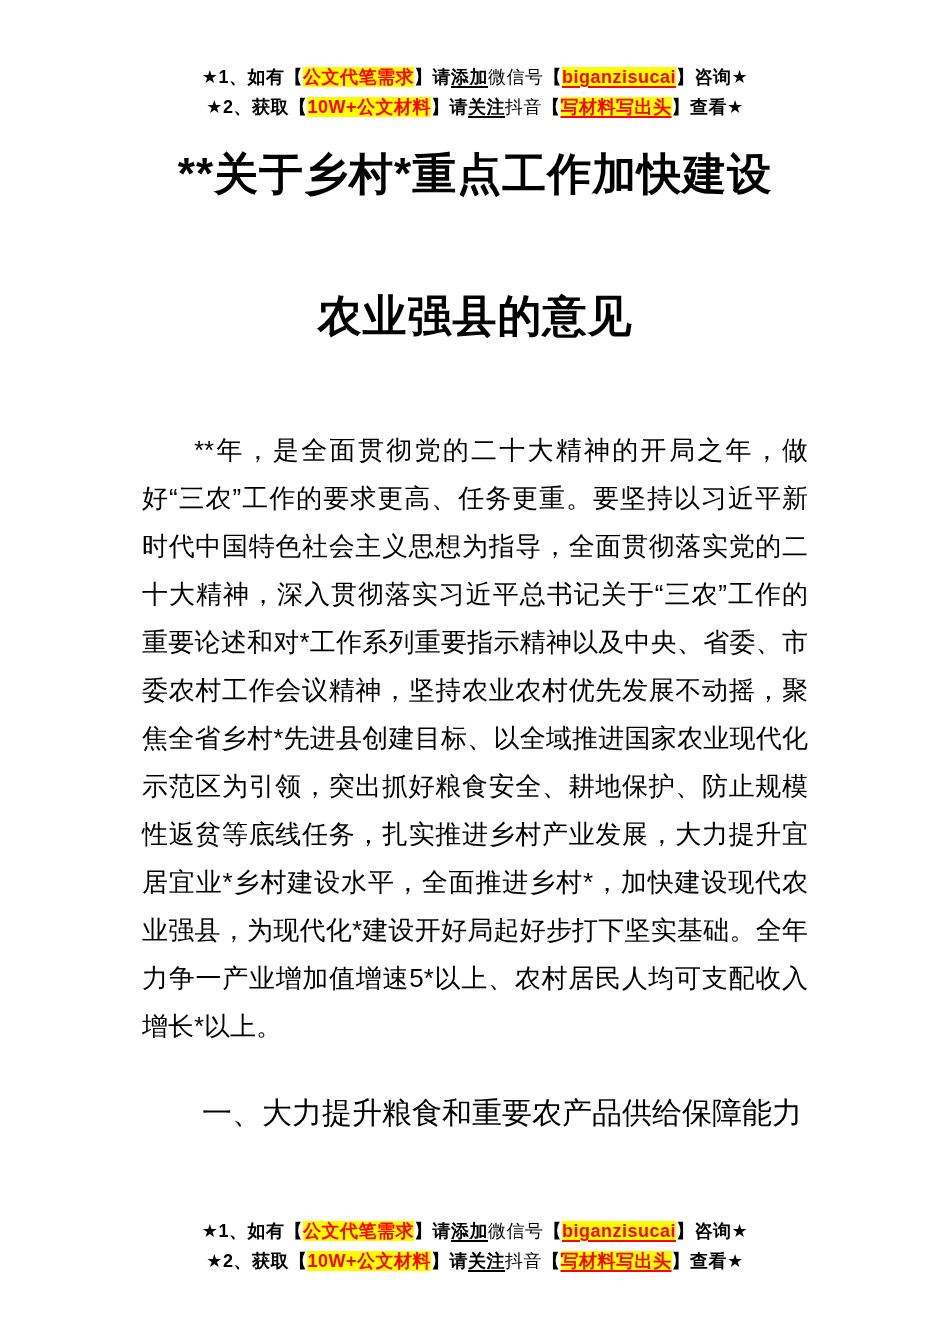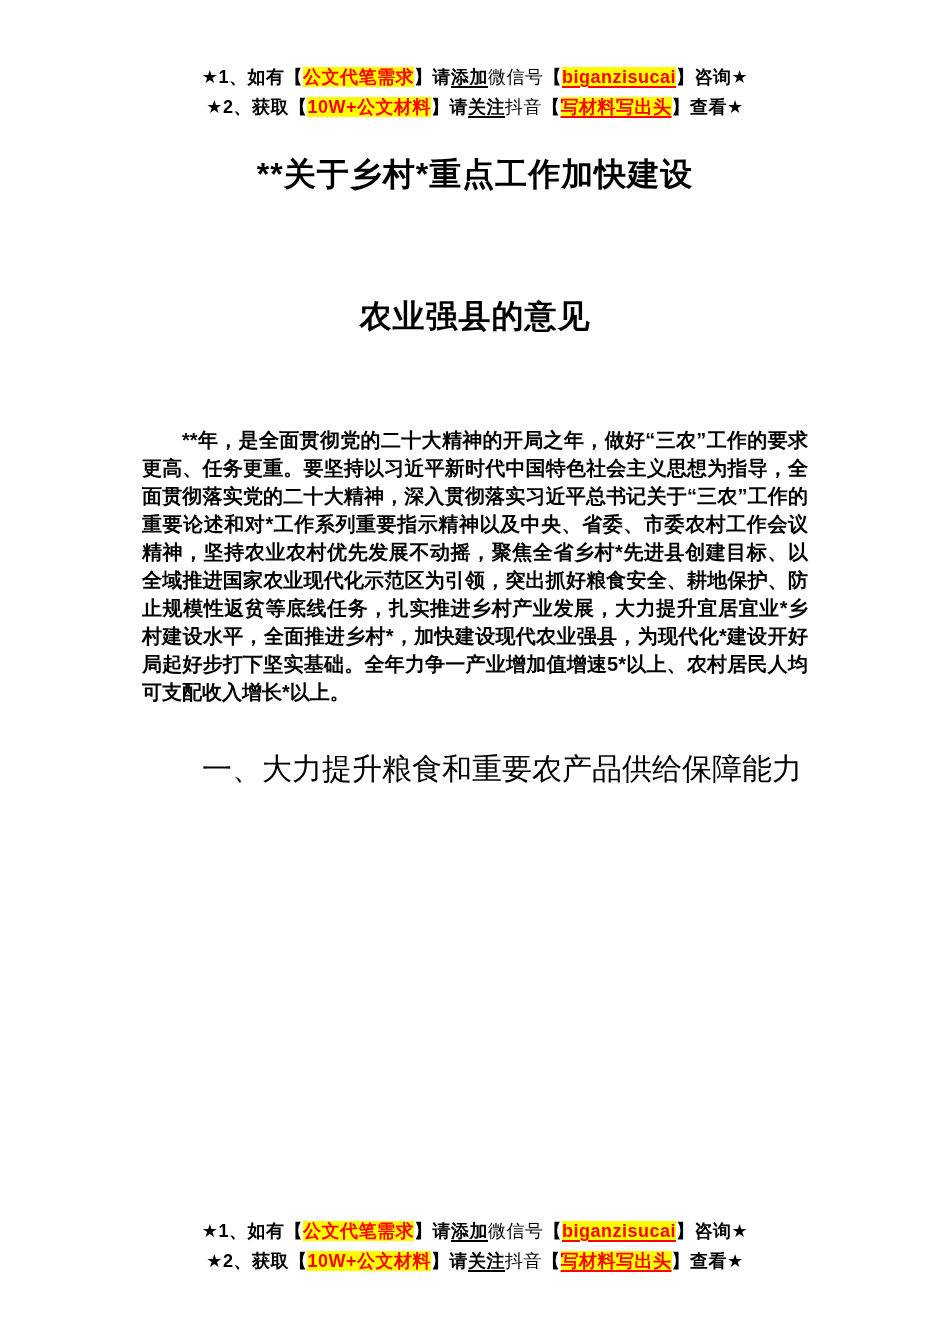--- a/index.html
+++ b/index.html
@@ -34,33 +34,33 @@
   .seg--underline {
     text-decoration: underline;
     text-decoration-thickness: 2px;
     text-underline-offset: 3px;
   }
 
   
   .doc-title {
     text-align: center;
     font-weight: 700;
-    font-size: 32px;
+    font-size: 44px;
     line-height: 48px;
     letter-spacing: 1px;
   }
   .doc-title--line1 { margin-top: 28px; }
   .doc-title--line2 { margin-top: 94px; }
 
   
   .body-text {
     margin: 86px 142px 0 142px;
-    font-size: 20px;
-    line-height: 28px;
-    font-weight: 700;
+    font-size: 26px;
+    line-height: 48px;
+    font-weight: 400;
     text-align: justify;
     text-justify: inter-character;
   }
   .body-text p { text-indent: 2em; }
 
   
   .section-heading {
     margin: 44px 142px 0 142px;
     font-size: 30px;
     line-height: 38px;

